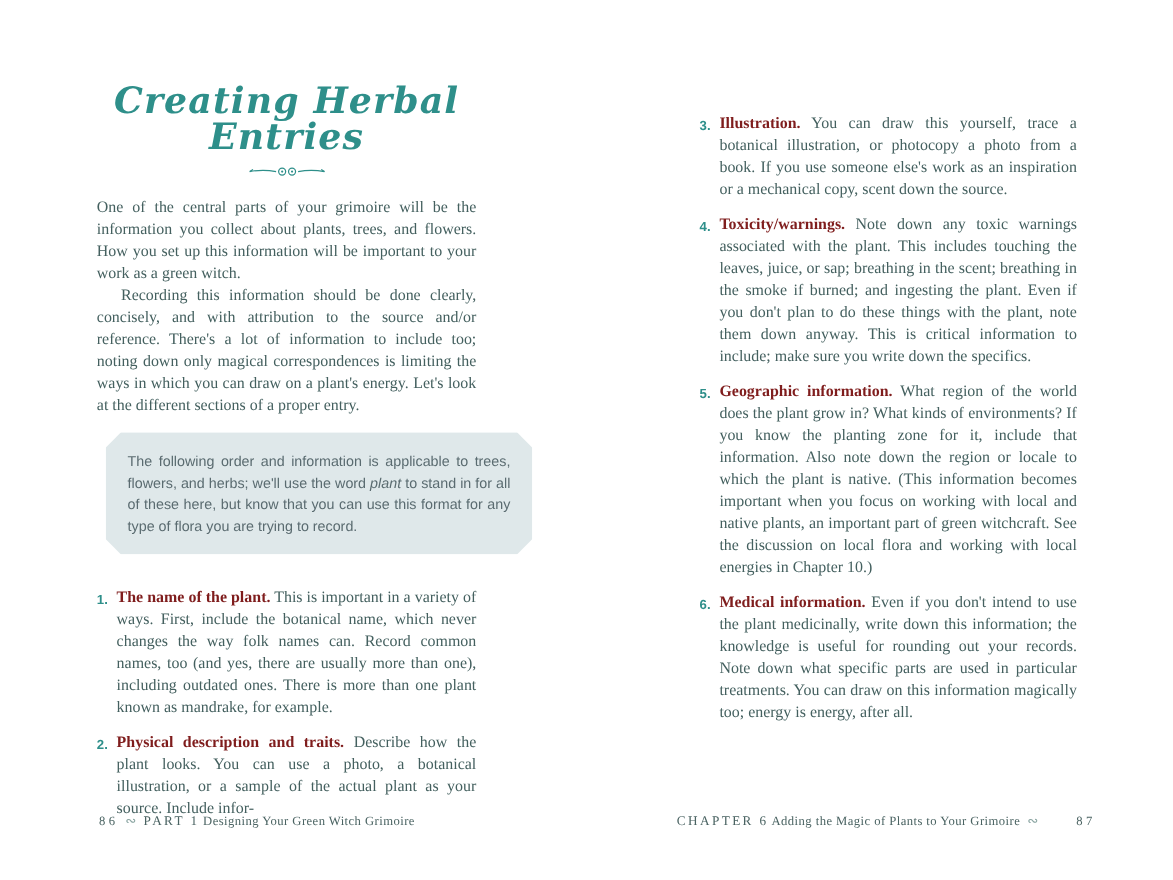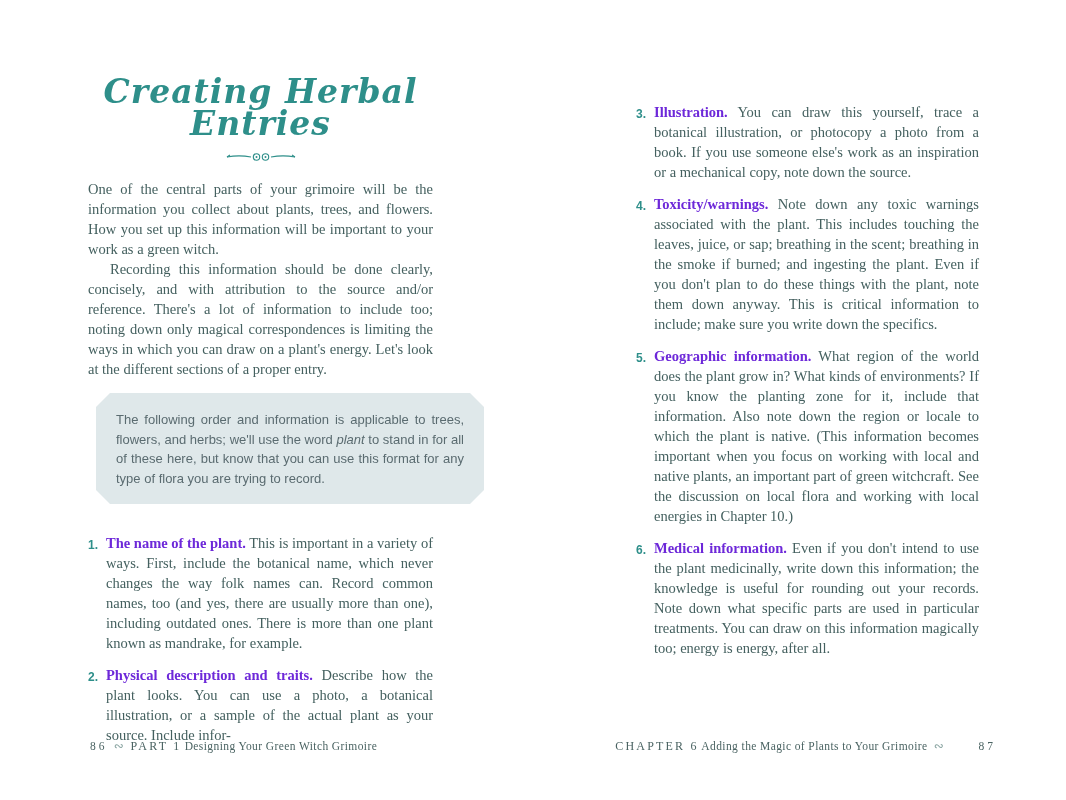--- a/index.html
+++ b/index.html
@@ -59,21 +59,21 @@
   .item-num {
     flex: none;
     width: 18px;
     color: #2e8f8a;
     font-weight: bold;
     font-size: 12px;
     font-family: "Liberation Sans", sans-serif;
     padding-top: 2px;
   }
   .item-text { flex: 1; text-align: justify; }
-  .item-head { font-weight: bold; color: #6d28d9; }
+  .item-head { font-weight: bold; color: #7f1d1d; }
 
   .cont-para { margin-left: 17px; text-align: justify; }
 
   .footer {
     position: absolute;
     top: 739px;
     font-size: 11.5px;
     line-height: 14px;
     color: #4a6362;
     letter-spacing: 0.4px;
@@ -123,21 +123,21 @@
         <span class="item-text"><span class="item-head">Physical description and traits.</span> <span>Describe how the plant looks. You can use a photo, a botanical illustration, or a sample of the actual plant as your source. Include infor-</span></span>
       </div>
     </div>
   </div>
 
   <div class="col col-right">
 
     <div class="list">
       <div class="item">
         <span class="item-num">3.</span>
-        <span class="item-text"><span class="item-head">Illustration.</span> <span>You can draw this yourself, trace a botanical illustration, or photocopy a photo from a book. If you use someone else's work as an inspiration or a mechanical copy, note down the source.</span></span>
+        <span class="item-text"><span class="item-head">Illustration.</span> <span>You can draw this yourself, trace a botanical illustration, or photocopy a photo from a book. If you use someone else's work as an inspiration or a mechanical copy, scent down the source.</span></span>
       </div>
       <div class="item">
         <span class="item-num">4.</span>
         <span class="item-text"><span class="item-head">Toxicity/warnings.</span> <span>Note down any toxic warnings associated with the plant. This includes touching the leaves, juice, or sap; breathing in the scent; breathing in the smoke if burned; and ingesting the plant. Even if you don't plan to do these things with the plant, note them down anyway. This is critical information to include; make sure you write down the specifics.</span></span>
       </div>
       <div class="item">
         <span class="item-num">5.</span>
         <span class="item-text"><span class="item-head">Geographic information.</span> <span>What region of the world does the plant grow in? What kinds of environments? If you know the planting zone for it, include that information. Also note down the region or locale to which the plant is native. (This information becomes important when you focus on working with local and native plants, an important part of green witchcraft. See the discussion on local flora and working with local energies in Chapter 10.)</span></span>
       </div>
       <div class="item">

